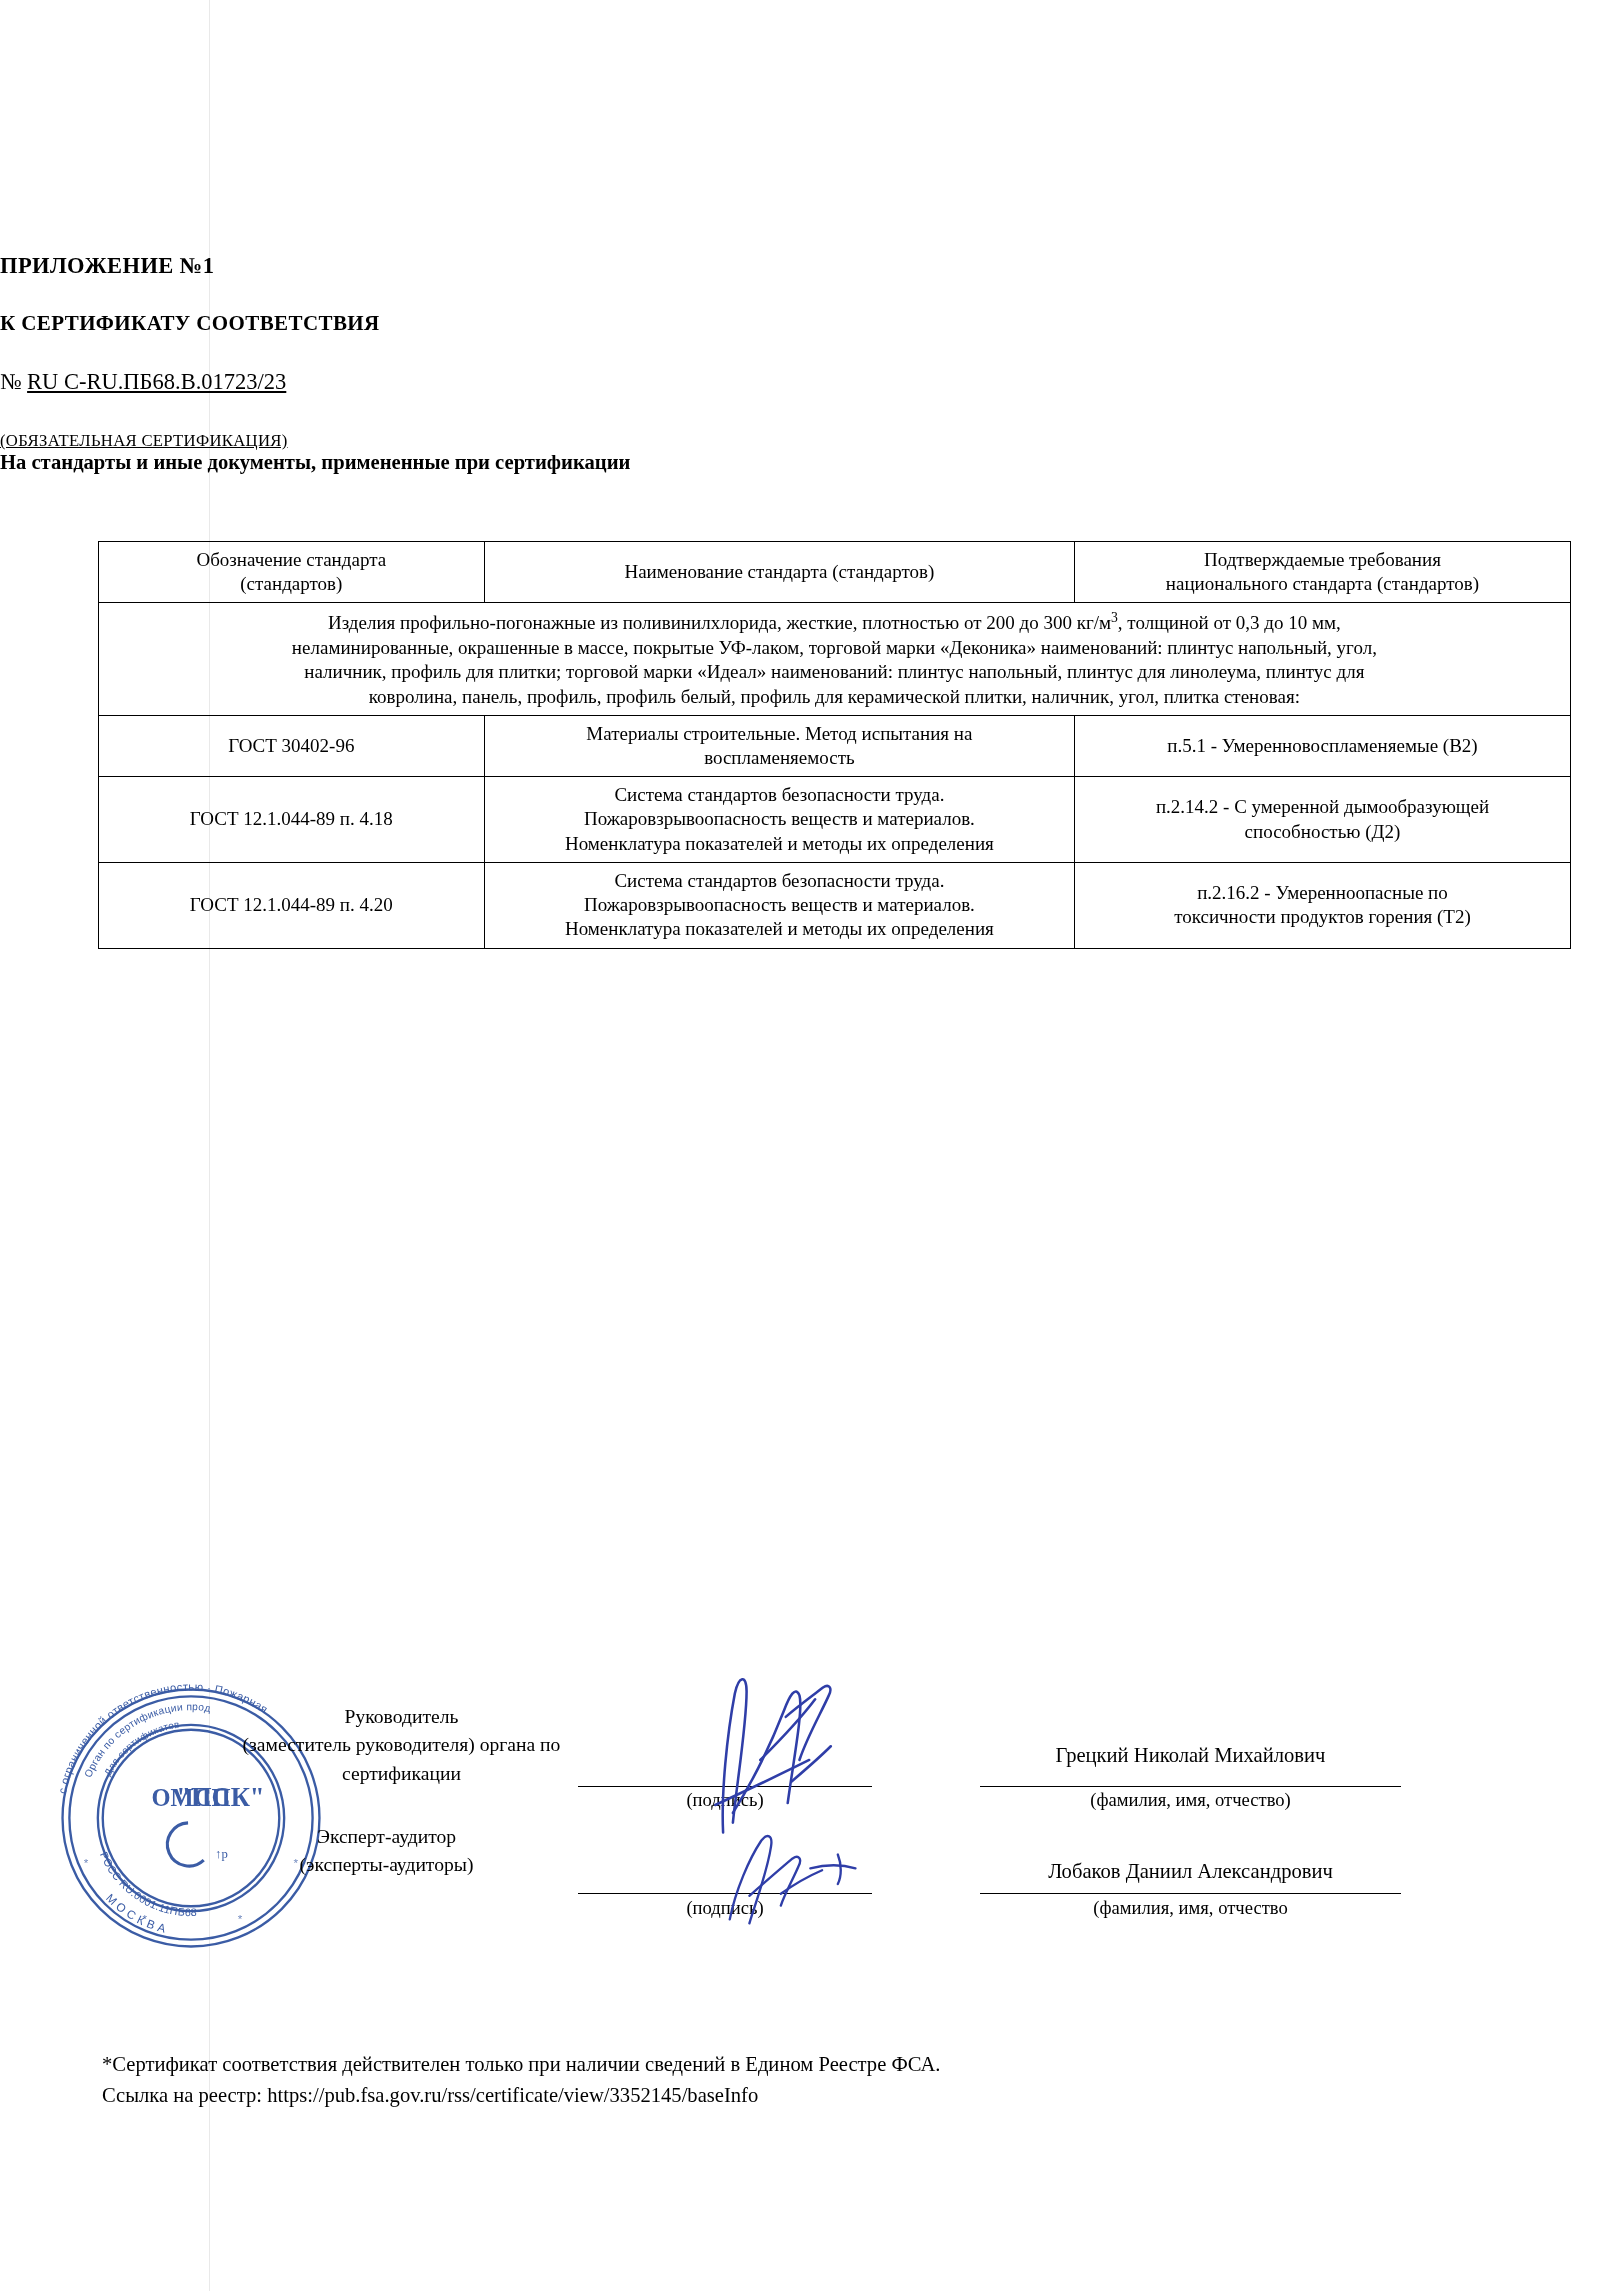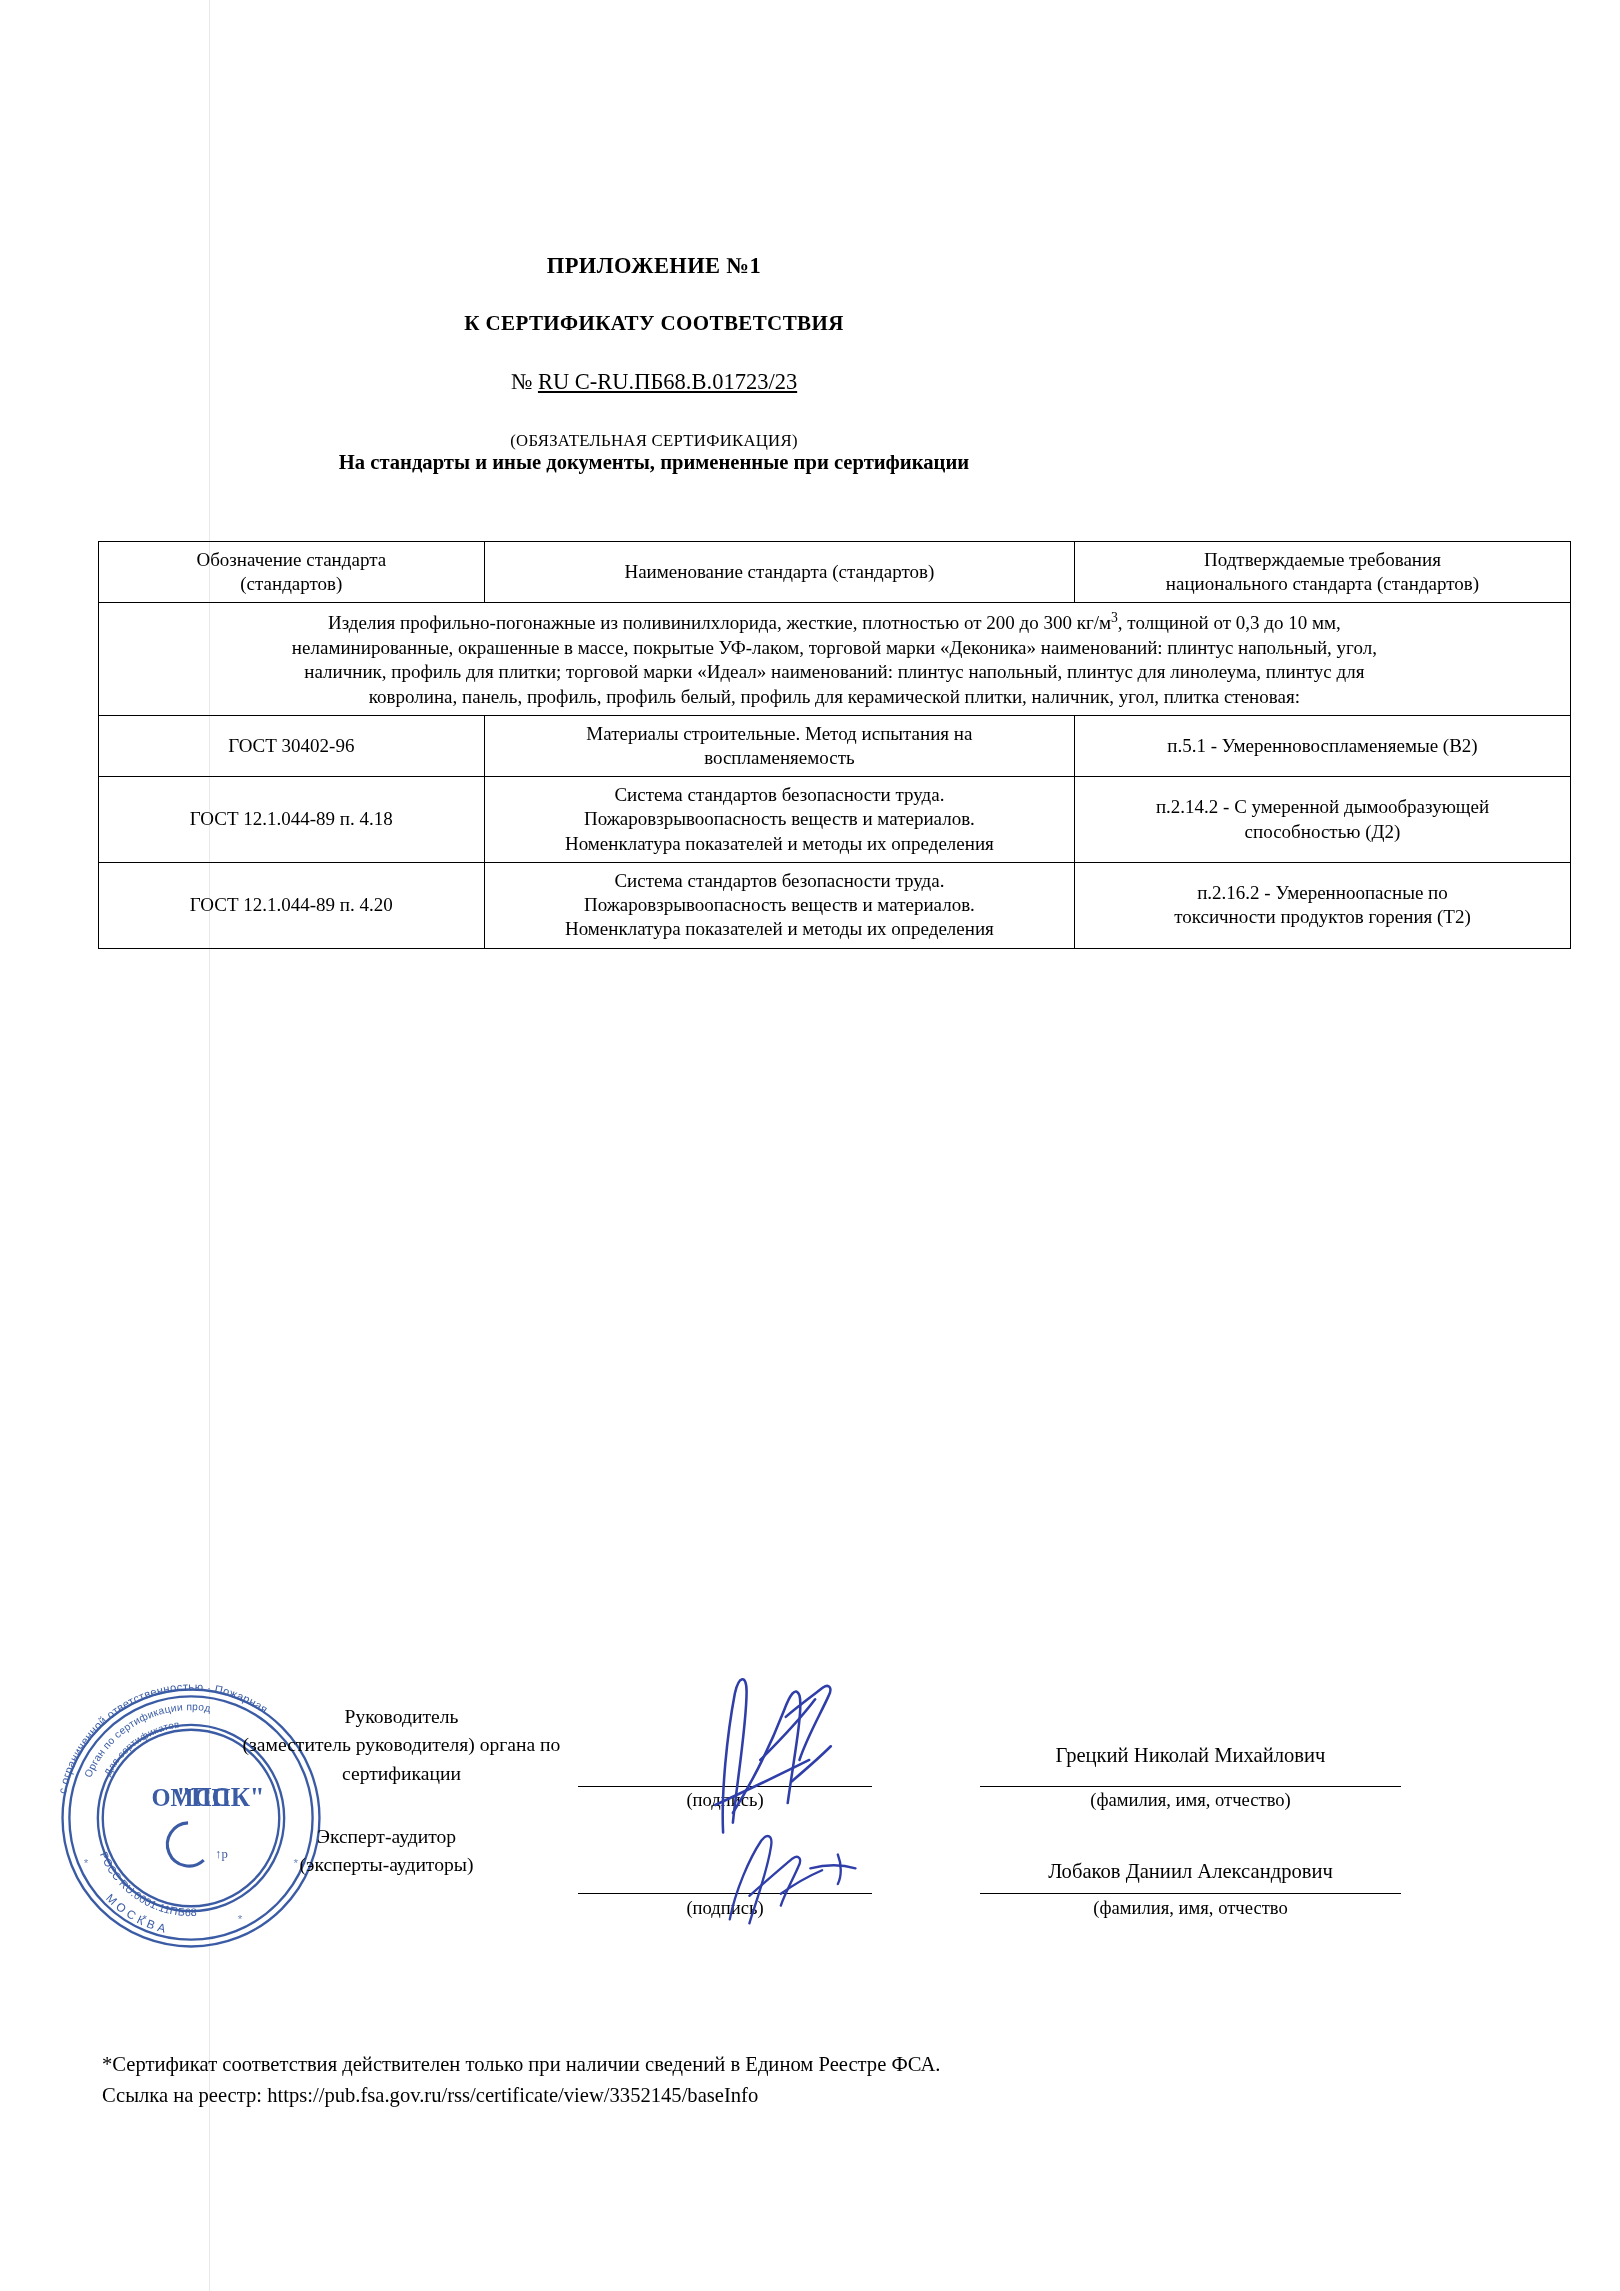--- a/index.html
+++ b/index.html
@@ -21,21 +21,21 @@
     width: 1620px;
     height: 2292px;
   }
 
   
   .header {
     position: absolute;
     left: 0;
     top: 253px;
     width: 1308px;
-    text-align: center;
+    text-align: left;
   }
   .h-title {
     font-size: 22.5px;
     font-weight: bold;
     letter-spacing: 0.4px;
   }
   .h-sub {
     margin-top: 32px;
     font-size: 21px;
     font-weight: bold;
@@ -46,20 +46,21 @@
     font-size: 22.5px;
     font-weight: normal;
   }
   .h-num .num-underline {
     text-decoration: underline;
   }
   .h-oblig {
     margin-top: 36px;
     font-size: 16.7px;
     letter-spacing: 0.3px;
+    text-decoration: underline;
   }
   .h-standards {
     font-size: 20.6px;
     font-weight: bold;
   }
 
   
   .tbl-wrap {
     position: absolute;
     left: 98px;

